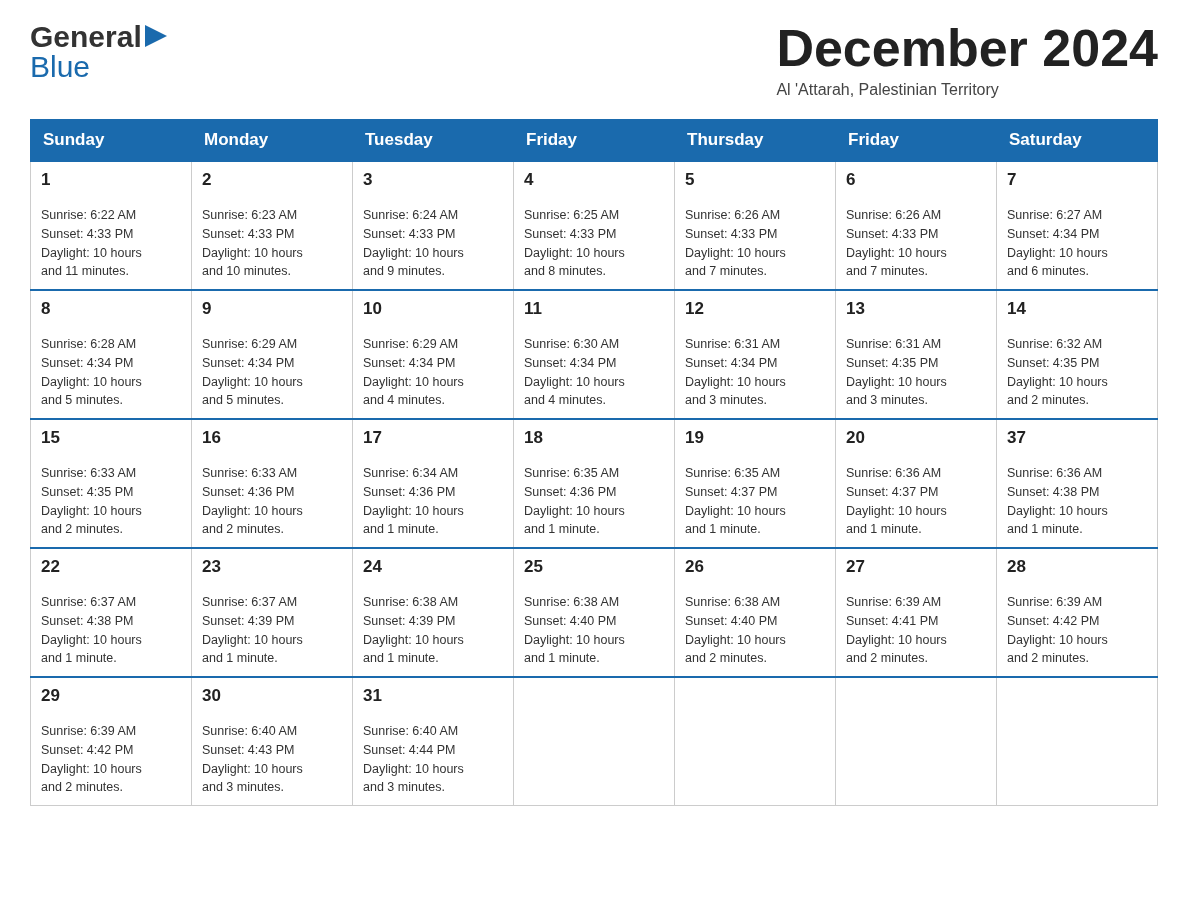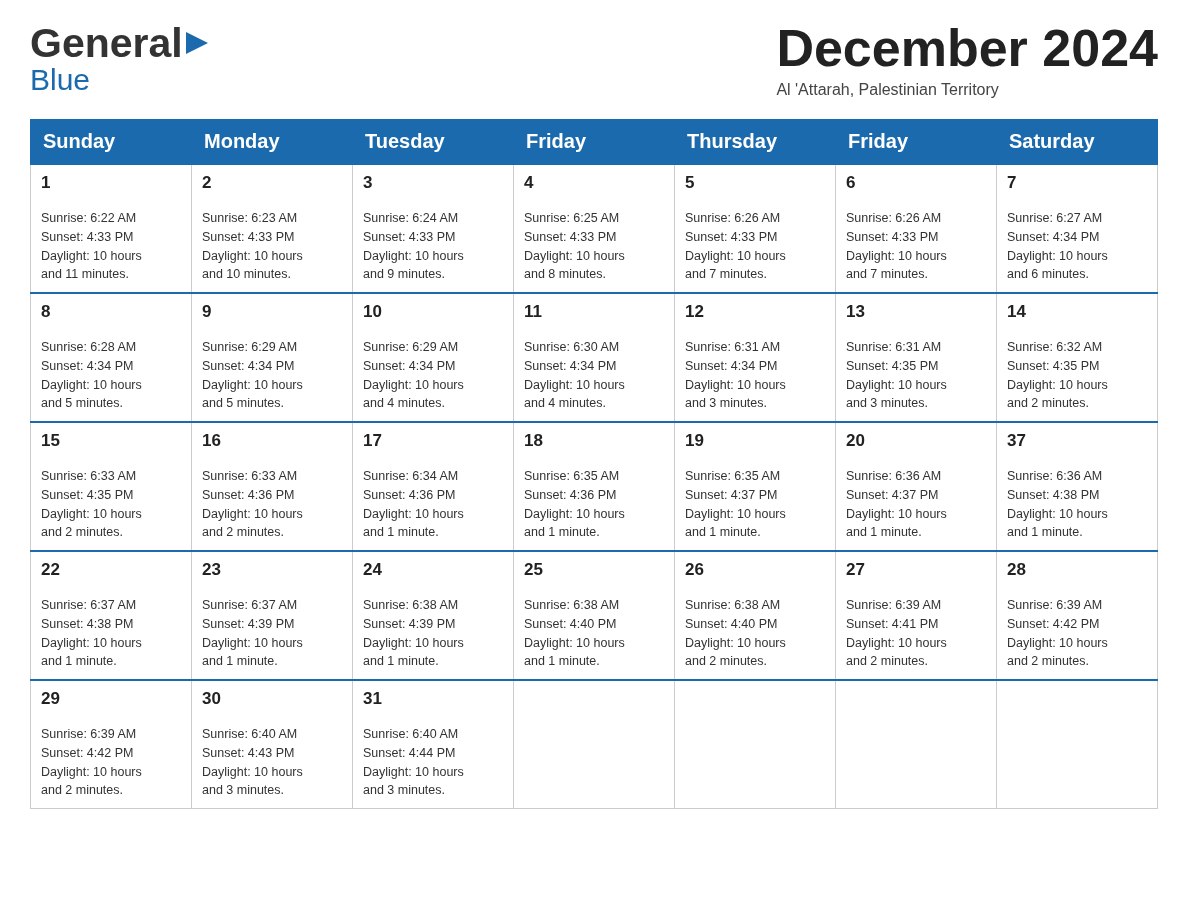--- a/index.html
+++ b/index.html
@@ -30,21 +30,21 @@
       margin-top: 4px;
     }
     .calendar {
       width: 100%;
       border-collapse: collapse;
       border: 1px solid #ccc;
     }
     .calendar th {
       background-color: #1a6aad;
       color: #fff;
-      font-size: 20px;
+      font-size: 17px;
       font-weight: bold;
       padding: 10px 12px;
       text-align: left;
       border: 1px solid #1a6aad;
     }
     .calendar td {
       vertical-align: top;
       padding: 8px 10px;
       border: 1px solid #ccc;
       width: calc(100% / 7);
@@ -73,21 +73,21 @@
       align-items: center;
     }
     .logo-text-block {
       display: flex;
       flex-direction: column;
     }
     .logo-line1 {
       display: flex;
       align-items: center;
     }
-    .logo-g { font-size: 41px; font-weight: bold; color: #333; }
+    .logo-g { font-size: 30px; font-weight: bold; color: #333; }
     .logo-line2 {
       font-size: 30px;
       font-weight: normal;
       color: #1a6aad;
       margin-top: -4px;
     }
   </style>
 </head>
 <body>
 

